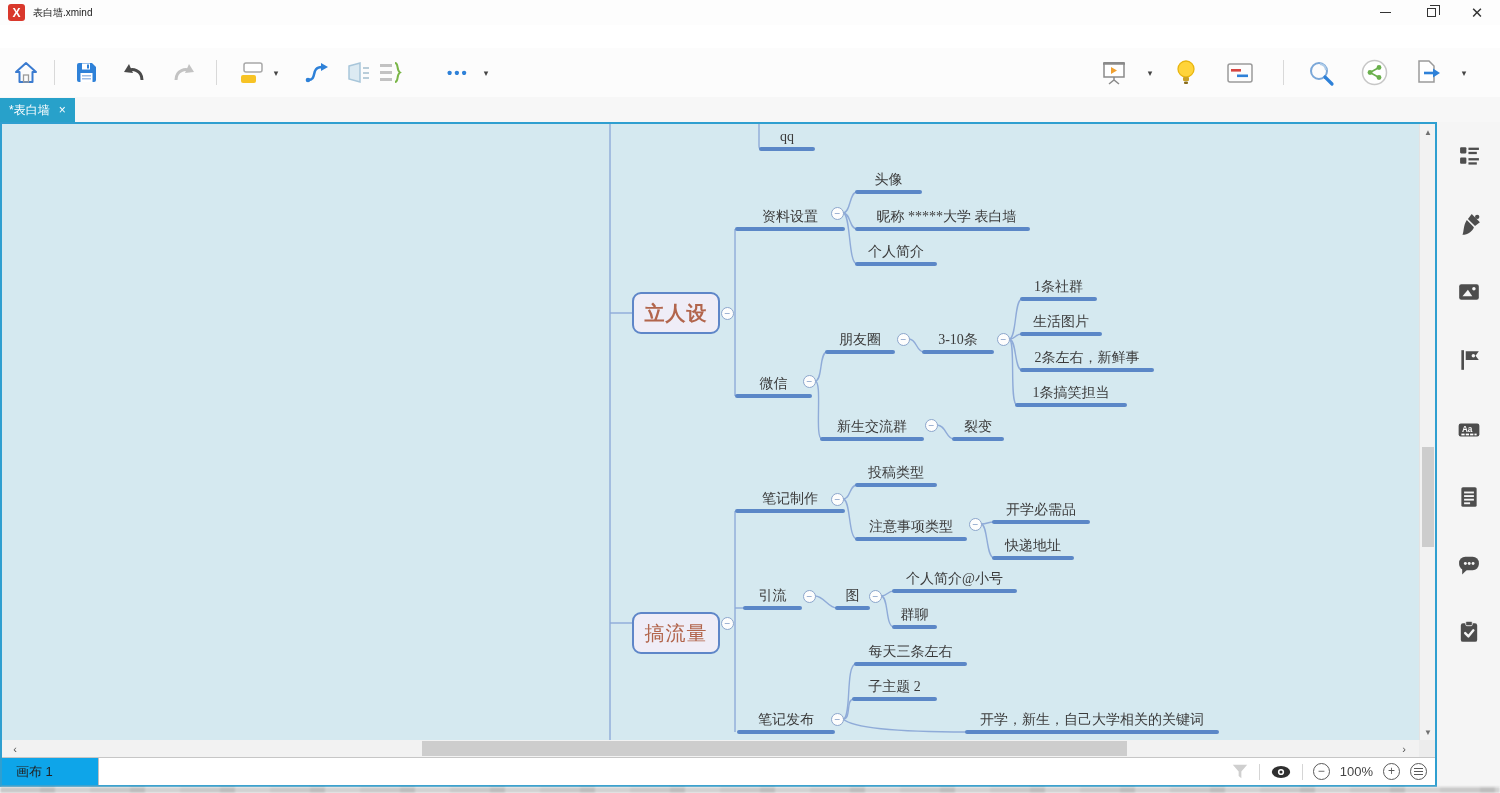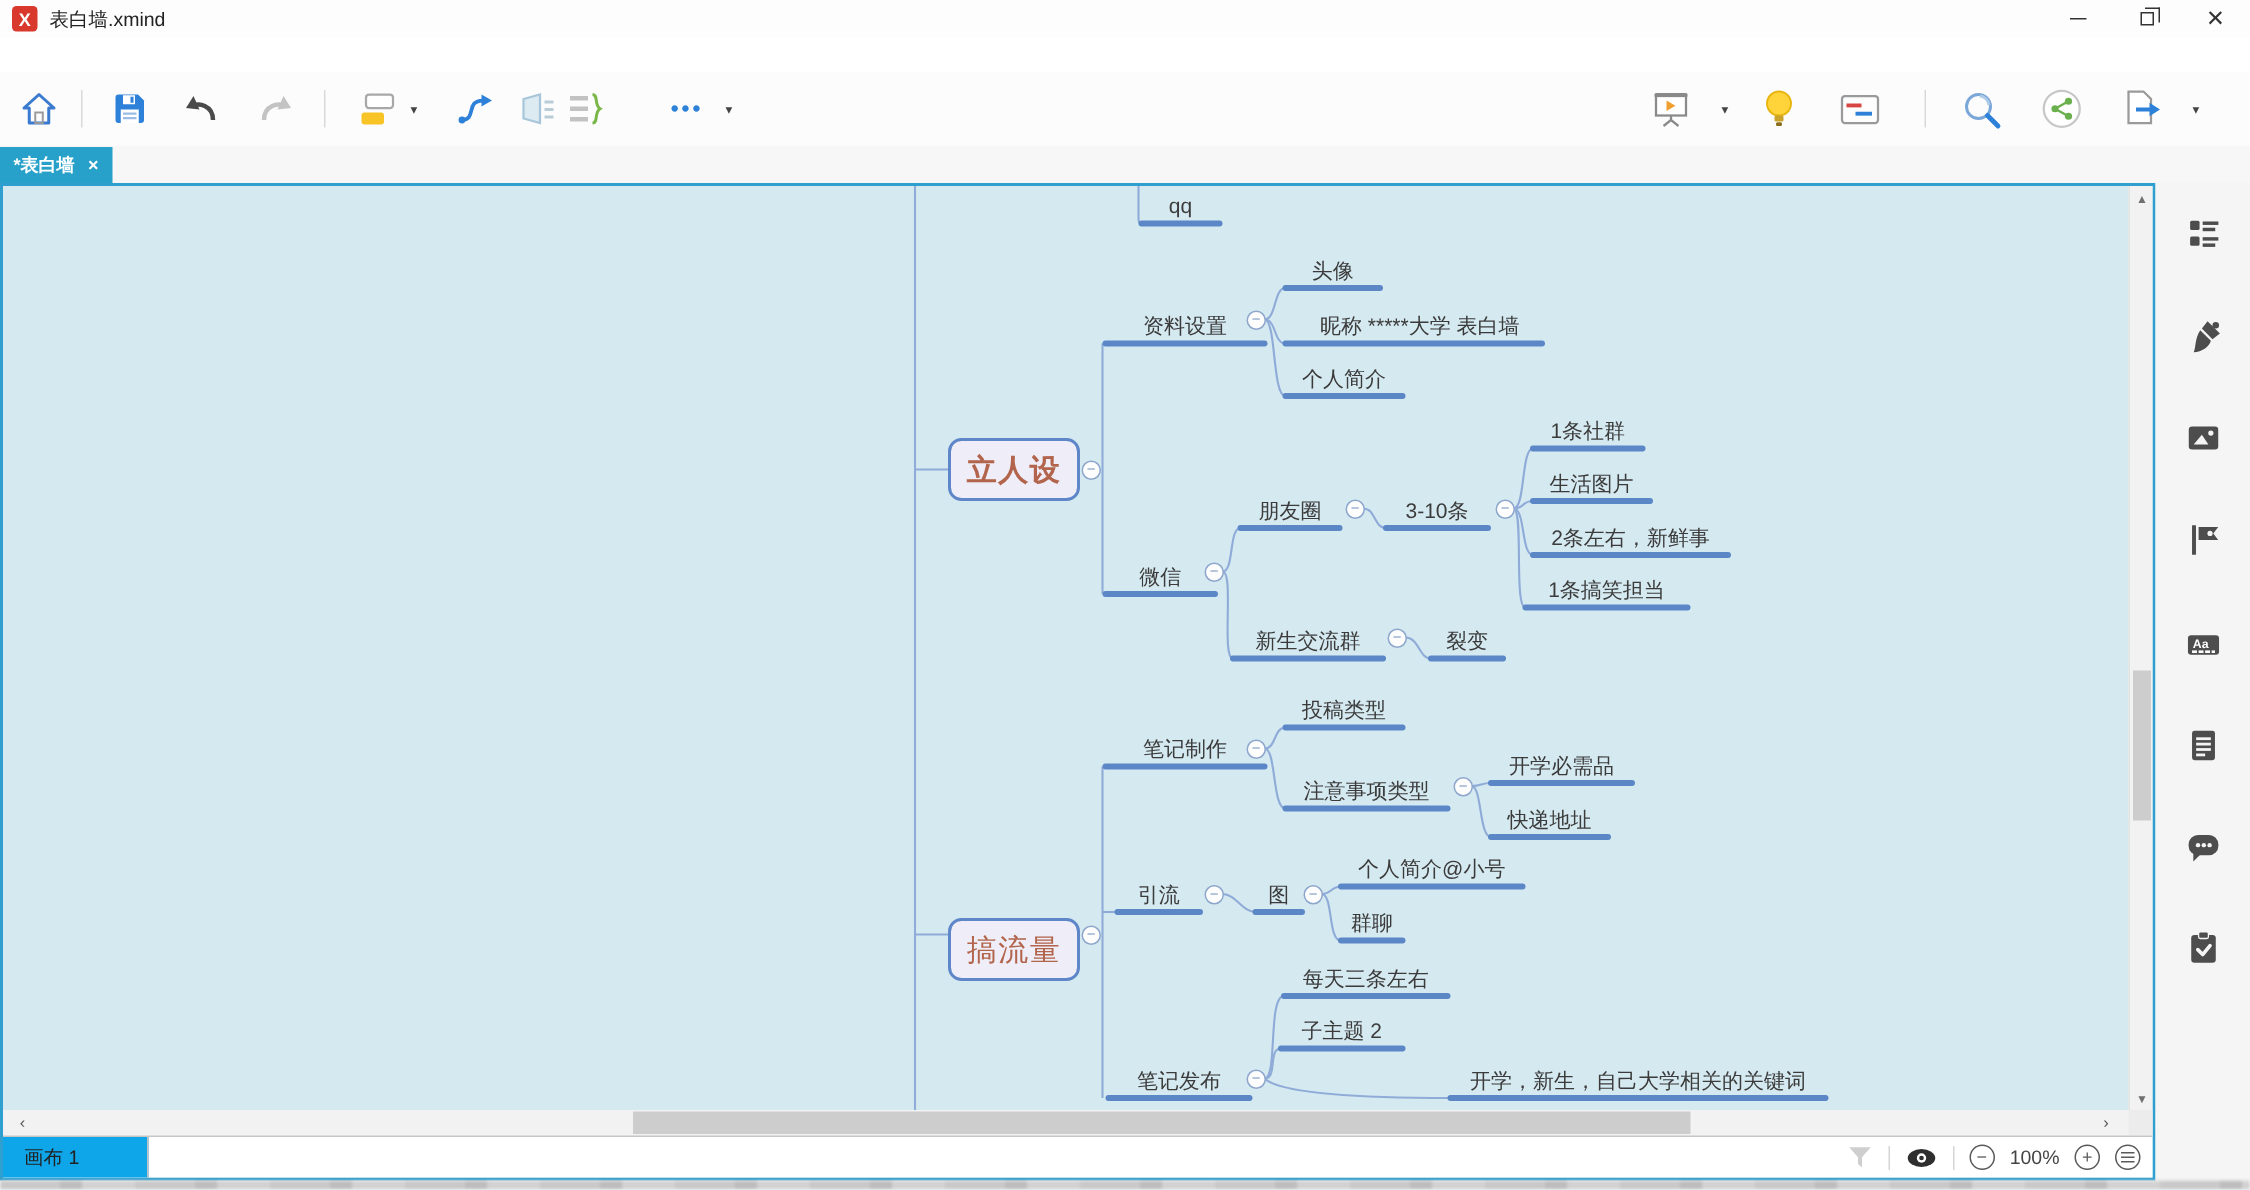--- a/index.html
+++ b/index.html
@@ -6,21 +6,21 @@
   body { background:#e8e8e8; font-family:"Liberation Sans", sans-serif; }
   .screen { position:relative; width:1500px; height:793px; background:#fff; overflow:hidden;
             font-family:"Liberation Sans", sans-serif; }
 
   
   .titlebar { position:absolute; left:0; top:0; width:1500px; height:25px; background:#fdfdfd;
               display:flex; align-items:center; }
   .app-logo { width:17px; height:17px; margin-left:8px; background:#d9382c; border-radius:3px;
               color:#fff; font-weight:bold; font-size:12px; display:flex; align-items:center;
               justify-content:center; }
-  .title-text { margin-left:8px; font-size:13px; color:#222; }
+  .title-text { margin-left:8px; font-size:10px; color:#222; }
   .win-btns { position:absolute; right:0; top:0; height:25px; display:flex; }
   .win-btn { width:46px; height:25px; display:flex; align-items:center; justify-content:center; }
   .glyph-min { width:11px; height:1.5px; background:#333; display:block; }
   .glyph-restore { width:9px; height:9px; border:1.5px solid #333; position:relative; display:block; }
   .glyph-restore::before { content:""; position:absolute; left:2px; top:-4px; width:9px; height:9px;
               border:1.5px solid #333; border-left:none; border-bottom:none; }
   .glyph-close { font-size:15px; color:#333; line-height:1; }
 
   
   .menubar { position:absolute; left:0; top:25px; width:1500px; height:23px; background:#fcfcfc;
@@ -29,34 +29,34 @@
 
   
   .toolbar { position:absolute; left:0; top:48px; width:1500px; height:49px; background:#fcfcfc; }
   .tb { position:absolute; top:8px; width:32px; height:33px; display:flex; align-items:center;
         justify-content:center; }
   .tb-sep { position:absolute; top:12px; width:1px; height:25px; background:#d9d9d9; }
   .caret { font-size:9px; color:#444; }
   .more-dots { color:#2e81d8; font-weight:bold; font-size:15px; letter-spacing:2px; }
 
   
-  .tabbar { position:absolute; left:0; top:97px; width:1500px; height:25px; background:#f7f7f7;font-weight:bold; }
+  .tabbar { position:absolute; left:0; top:97px; width:1500px; height:25px; background:#f7f7f7; }
   .doc-tab { position:absolute; left:0; bottom:0; height:24px; background:#28a1ca; color:#fff;
              display:flex; align-items:center; padding:0 9px; gap:9px; font-size:12px; }
   .doc-tab .tab-close { font-size:12px; line-height:1; }
 
   
   .frame { position:absolute; left:0; top:122px; width:1437px; height:665px;
            border:2px solid #2f9fd0; background:#d5e9f0; }
   .canvas { position:absolute; left:0; top:0; width:1433px; height:616px; background:#d5e9f0;
             overflow:hidden; }
   .map-svg { position:absolute; left:0; top:0; }
 
   .tl { position:absolute; font-size:14px; color:#3b3b3b; text-align:center; white-space:nowrap;
-        height:20px; line-height:20px; cursor:default; }
+        height:20px; line-height:20px; cursor:default;font-family:Liberation Serif, serif; }
   .tl.left { text-align:center; padding-left:8px; }
 
   .main-topic { position:absolute; width:88px; height:42px; border:2px solid #5e86c8; border-radius:9px;
                 background:#efedf7; color:#b2654c; font-size:20px; display:flex; align-items:center;
                 justify-content:center; letter-spacing:1px; }
   .collapse { position:absolute; width:13px; height:13px; border:1px solid #8ca6cc; border-radius:50%;
               background:#fdfdfd; color:#7d99c4; font-size:10px; line-height:11px; text-align:center; }
 
   
   .vscroll { position:absolute; right:0; top:0; width:16px; height:616px; background:#f2f2f2;

